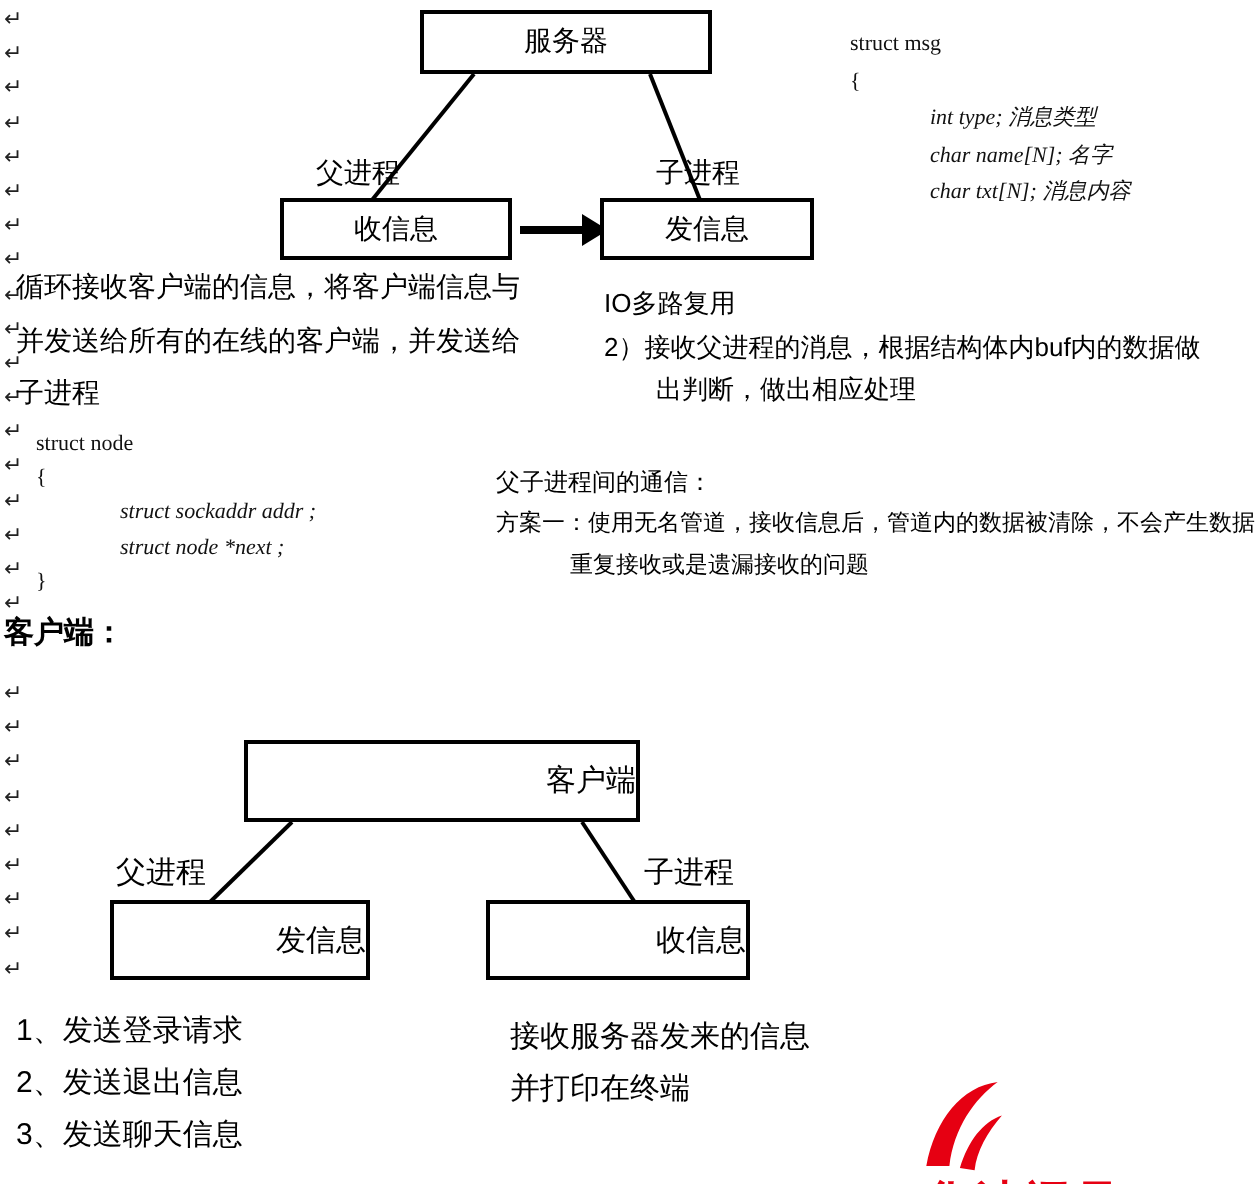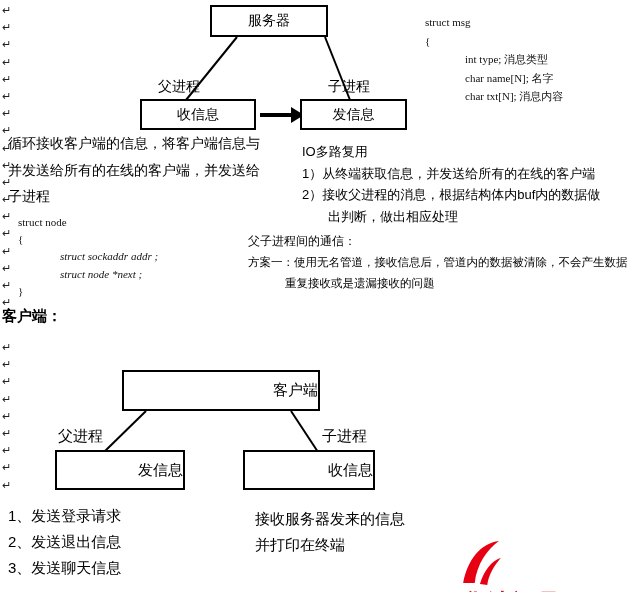--- a/index.html
+++ b/index.html
@@ -21,21 +21,21 @@
   .plabel.big { font-size:15px; }
 
   
   .pmarks { position:absolute; left:2px; display:flex; flex-direction:column; z-index:0; }
   .pmark { display:block; height:17.2px; line-height:17.2px; font-size:11px; color:#222; }
 
   
   .note { position:absolute; left:8px; top:130px; font-size:14px; line-height:26.5px; }
   .code { position:absolute; font-family:"Liberation Serif", serif; font-size:11px; color:#111; }
   .code-msg { left:425px; top:13px; line-height:18.5px; }
-  .code-msg .ind { padding-left:40px; }
+  .code-msg .ind { padding-left:40px;font-style:italic; }
   .code-node { left:18px; top:214px; line-height:17.2px; }
   .code-node .ind { padding-left:42px;font-style:italic; }
   .io { position:absolute; left:302px; top:141px; font-size:13px; line-height:21.5px; }
   .io .ind2 { padding-left:26px; }
   .comm { position:absolute; left:248px; top:231px; font-size:11.5px; line-height:21px; }
   .comm .comm-title { font-size:12px; }
   .comm .ind3 { padding-left:37px; }
 
   .section-heading { position:absolute; left:2px; top:307px; font-size:15px; font-weight:bold; }
 
@@ -88,21 +88,21 @@
       <span class="pmark">↵</span>
       <span class="pmark">↵</span>
       <span class="pmark">↵</span>
       <span class="pmark">↵</span>
       <span class="pmark">↵</span>
       <span class="pmark">↵</span>
       <span class="pmark">↵</span>
       <span class="pmark">↵</span>
     </div>
 
-  <div class="dbox" style="left:210px;top:5px;width:118px;height:32px">
+  <div class="dbox" style="left:210px;top:5px;width:146px;height:32px">
     <span>服务器</span>
   </div>
   <div class="plabel" style="left:158px;top:78px">父进程</div>
   <div class="plabel" style="left:328px;top:78px">子进程</div>
   <div class="dbox" style="left:140px;top:99px;width:116px;height:31px">
     <span>收信息</span>
   </div>
   <div class="dbox" style="left:300px;top:99px;width:107px;height:31px">
     <span>发信息</span>
   </div>
@@ -116,21 +116,20 @@
   <div class="code code-msg">
     <div>struct msg</div>
     <div>{</div>
     <div class="ind">int type; 消息类型</div>
     <div class="ind">char name[N]; 名字</div>
     <div class="ind">char txt[N]; 消息内容</div>
   </div>
 
   <div class="io">
     <div>IO多路复用</div>
-    <div>1）从终端获取信息，并发送给所有的在线的客户端</div>
     <div>2）接收父进程的消息，根据结构体内buf内的数据做</div>
     <div class="ind2">出判断，做出相应处理</div>
   </div>
 
   <div class="code code-node">
     <div>struct node</div>
     <div>{</div>
     <div class="ind">struct sockaddr addr ;</div>
     <div class="ind">struct node *next ;</div>
     <div>}</div>

